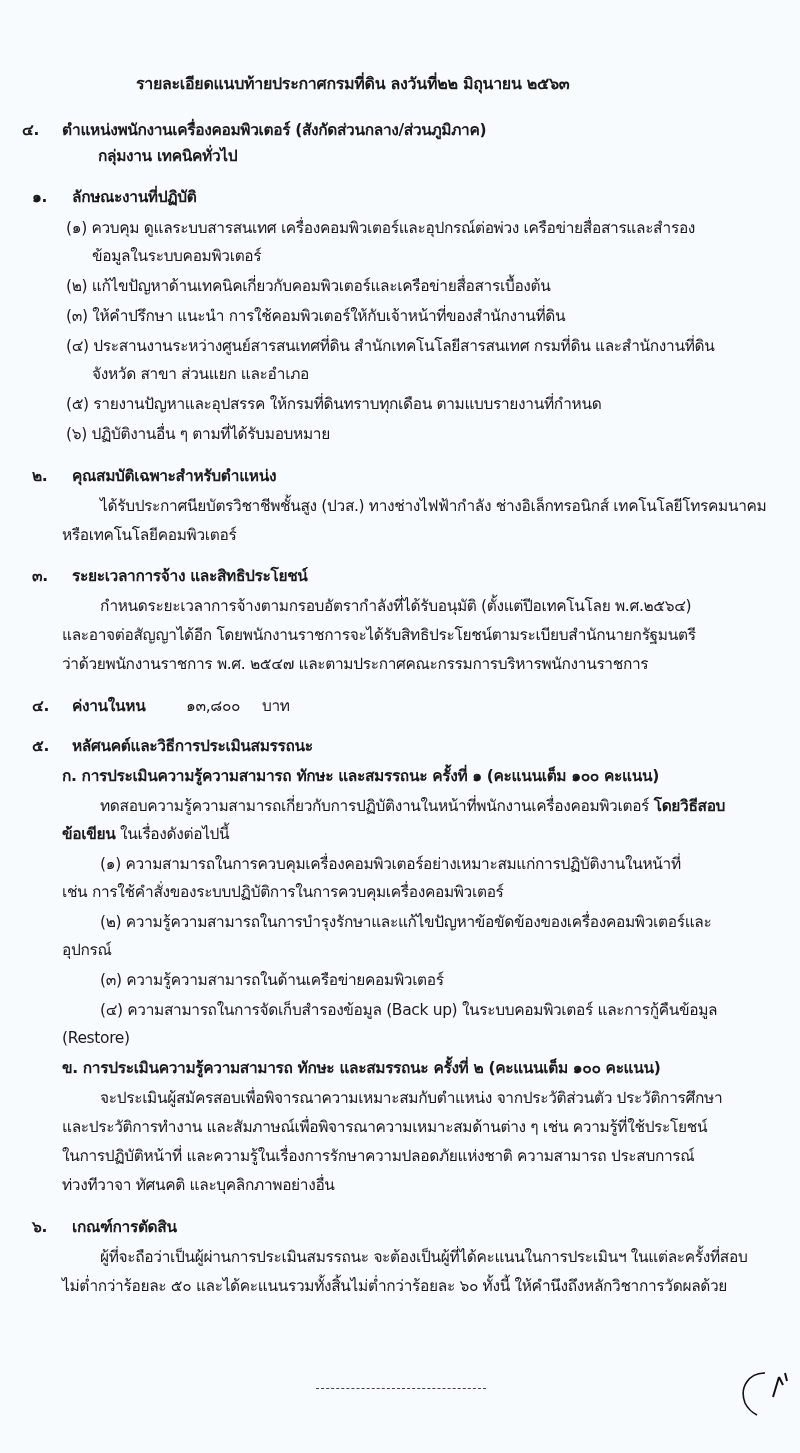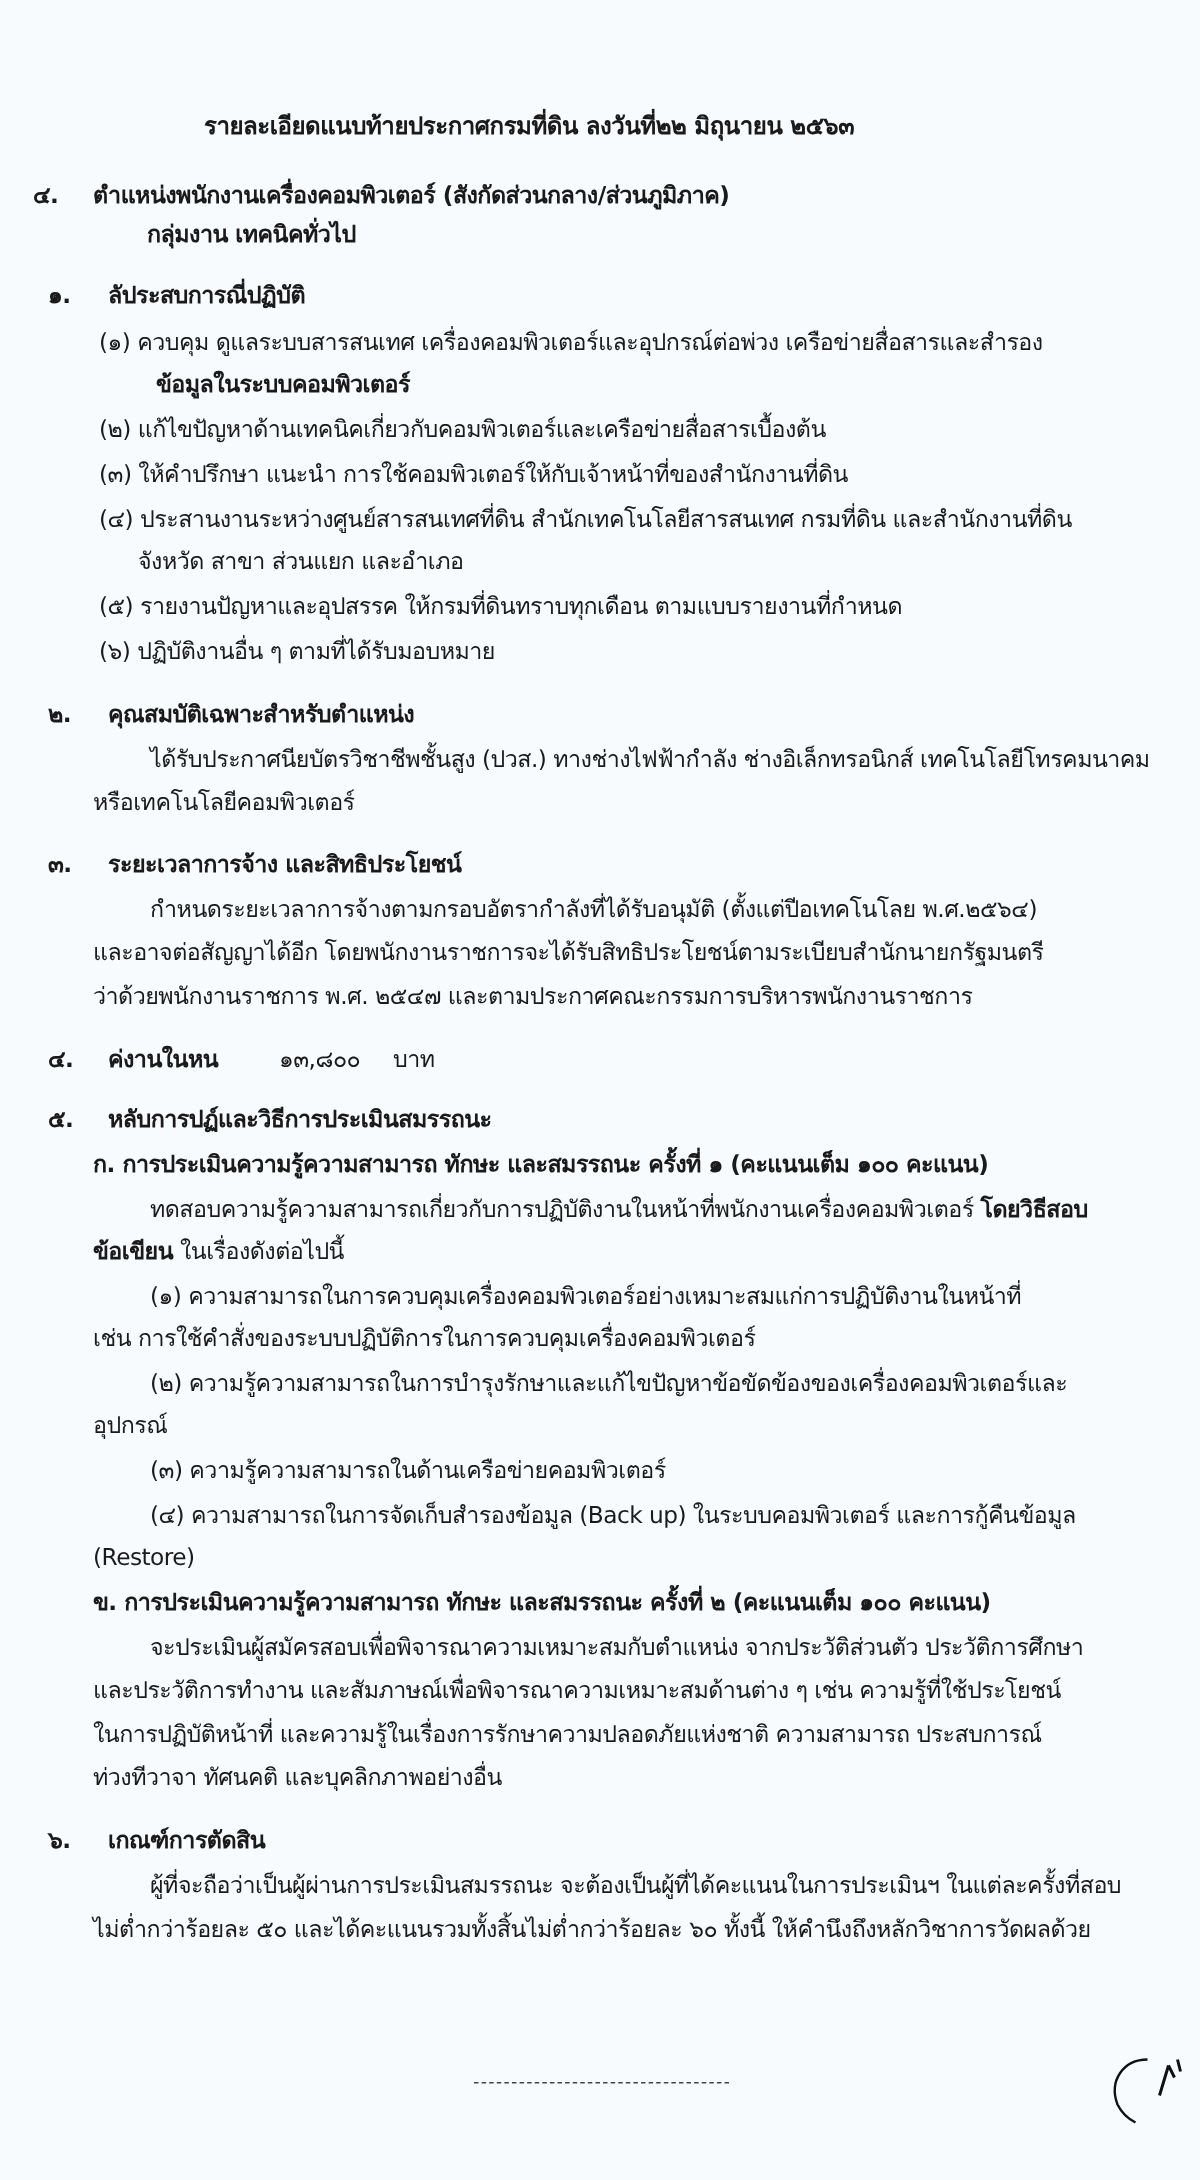--- a/index.html
+++ b/index.html
@@ -27,23 +27,23 @@
 
 <div class="page">
 
   <div class="line title">รายละเอียดแนบท้ายประกาศกรมที่ดิน ลงวันที่๒๒ มิถุนายน ๒๕๖๓</div>
 
   <div class="line bold" style="left:22px; top:118px;">๔.</div>
   <div class="line bold" style="left:62px; top:118px;">ตำแหน่งพนักงานเครื่องคอมพิวเตอร์ (สังกัดส่วนกลาง/ส่วนภูมิภาค)</div>
   <div class="line bold" style="left:62px; top:144px;margin-left:36px;">กลุ่มงาน เทคนิคทั่วไป</div>
 
   <div class="line bold" style="left:32px; top:185px;">๑.</div>
-  <div class="line bold" style="left:72px; top:185px;">ลัประสบการณี่ปฏิบัติ</div>
+  <div class="line bold" style="left:72px; top:185px;">ลักษณะงานที่ปฏิบัติ</div>
   <div class="line" style="left:66px; top:216px;">(๑) ควบคุม ดูแลระบบสารสนเทศ เครื่องคอมพิวเตอร์และอุปกรณ์ต่อพ่วง เครือข่ายสื่อสารและสำรอง</div>
-  <div class="line" style="left:104px; top:244px;font-weight:bold;">ข้อมูลในระบบคอมพิวเตอร์</div>
+  <div class="line" style="left:92px; top:244px;">ข้อมูลในระบบคอมพิวเตอร์</div>
   <div class="line" style="left:66px; top:274px;">(๒) แก้ไขปัญหาด้านเทคนิคเกี่ยวกับคอมพิวเตอร์และเครือข่ายสื่อสารเบื้องต้น</div>
   <div class="line" style="left:66px; top:304px;">(๓) ให้คำปรึกษา แนะนำ การใช้คอมพิวเตอร์ให้กับเจ้าหน้าที่ของสำนักงานที่ดิน</div>
   <div class="line" style="left:66px; top:334px;">(๔) ประสานงานระหว่างศูนย์สารสนเทศที่ดิน สำนักเทคโนโลยีสารสนเทศ กรมที่ดิน และสำนักงานที่ดิน</div>
   <div class="line" style="left:92px; top:362px;">จังหวัด สาขา ส่วนแยก และอำเภอ</div>
   <div class="line" style="left:66px; top:392px;">(๕) รายงานปัญหาและอุปสรรค ให้กรมที่ดินทราบทุกเดือน ตามแบบรายงานที่กำหนด</div>
   <div class="line" style="left:66px; top:422px;">(๖) ปฏิบัติงานอื่น ๆ ตามที่ได้รับมอบหมาย</div>
 
   <div class="line bold" style="left:32px; top:464px;">๒.</div>
   <div class="line bold" style="left:72px; top:464px;">คุณสมบัติเฉพาะสำหรับตำแหน่ง</div>
   <div class="line" style="left:100px; top:494px;">ได้รับประกาศนียบัตรวิชาชีพชั้นสูง (ปวส.) ทางช่างไฟฟ้ากำลัง ช่างอิเล็กทรอนิกส์ เทคโนโลยีโทรคมนาคม</div>
@@ -54,21 +54,21 @@
   <div class="line" style="left:100px; top:594px;">กำหนดระยะเวลาการจ้างตามกรอบอัตรากำลังที่ได้รับอนุมัติ (ตั้งแต่ปีอเทคโนโลย พ.ศ.๒๕๖๔)</div>
   <div class="line" style="left:62px; top:623px;">และอาจต่อสัญญาได้อีก โดยพนักงานราชการจะได้รับสิทธิประโยชน์ตามระเบียบสำนักนายกรัฐมนตรี</div>
   <div class="line" style="left:62px; top:652px;">ว่าด้วยพนักงานราชการ พ.ศ. ๒๕๔๗ และตามประกาศคณะกรรมการบริหารพนักงานราชการ</div>
 
   <div class="line bold" style="left:32px; top:694px;">๔.</div>
   <div class="line bold" style="left:72px; top:694px;">ค่งานในหน</div>
   <div class="line" style="left:186px; top:694px;">๑๓,๘๐๐</div>
   <div class="line" style="left:262px; top:694px;">บาท</div>
 
   <div class="line bold" style="left:32px; top:734px;">๕.</div>
-  <div class="line bold" style="left:72px; top:734px;">หลับการปฏ์และวิธีการประเมินสมรรถนะ</div>
+  <div class="line bold" style="left:72px; top:734px;">หลัศนคต์และวิธีการประเมินสมรรถนะ</div>
 
   <div class="line bold" style="left:62px; top:764px;text-align:center;">ก.  การประเมินความรู้ความสามารถ ทักษะ และสมรรถนะ ครั้งที่ ๑ (คะแนนเต็ม ๑๐๐ คะแนน)</div>
   <div class="line" style="left:100px; top:794px;"><span>ทดสอบความรู้ความสามารถเกี่ยวกับการปฏิบัติงานในหน้าที่พนักงานเครื่องคอมพิวเตอร์ </span><span class="bold">โดยวิธีสอบ</span></div>
   <div class="line" style="left:62px; top:822px;"><span class="bold">ข้อเขียน</span><span> ในเรื่องดังต่อไปนี้</span></div>
   <div class="line" style="left:100px; top:852px;">(๑) ความสามารถในการควบคุมเครื่องคอมพิวเตอร์อย่างเหมาะสมแก่การปฏิบัติงานในหน้าที่</div>
   <div class="line" style="left:62px; top:880px;">เช่น การใช้คำสั่งของระบบปฏิบัติการในการควบคุมเครื่องคอมพิวเตอร์</div>
   <div class="line" style="left:100px; top:910px;">(๒) ความรู้ความสามารถในการบำรุงรักษาและแก้ไขปัญหาข้อขัดข้องของเครื่องคอมพิวเตอร์และ</div>
   <div class="line" style="left:62px; top:938px;">อุปกรณ์</div>
   <div class="line" style="left:100px; top:968px;">(๓) ความรู้ความสามารถในด้านเครือข่ายคอมพิวเตอร์</div>
   <div class="line" style="left:100px; top:998px;">(๔) ความสามารถในการจัดเก็บสำรองข้อมูล (Back up) ในระบบคอมพิวเตอร์ และการกู้คืนข้อมูล</div>

